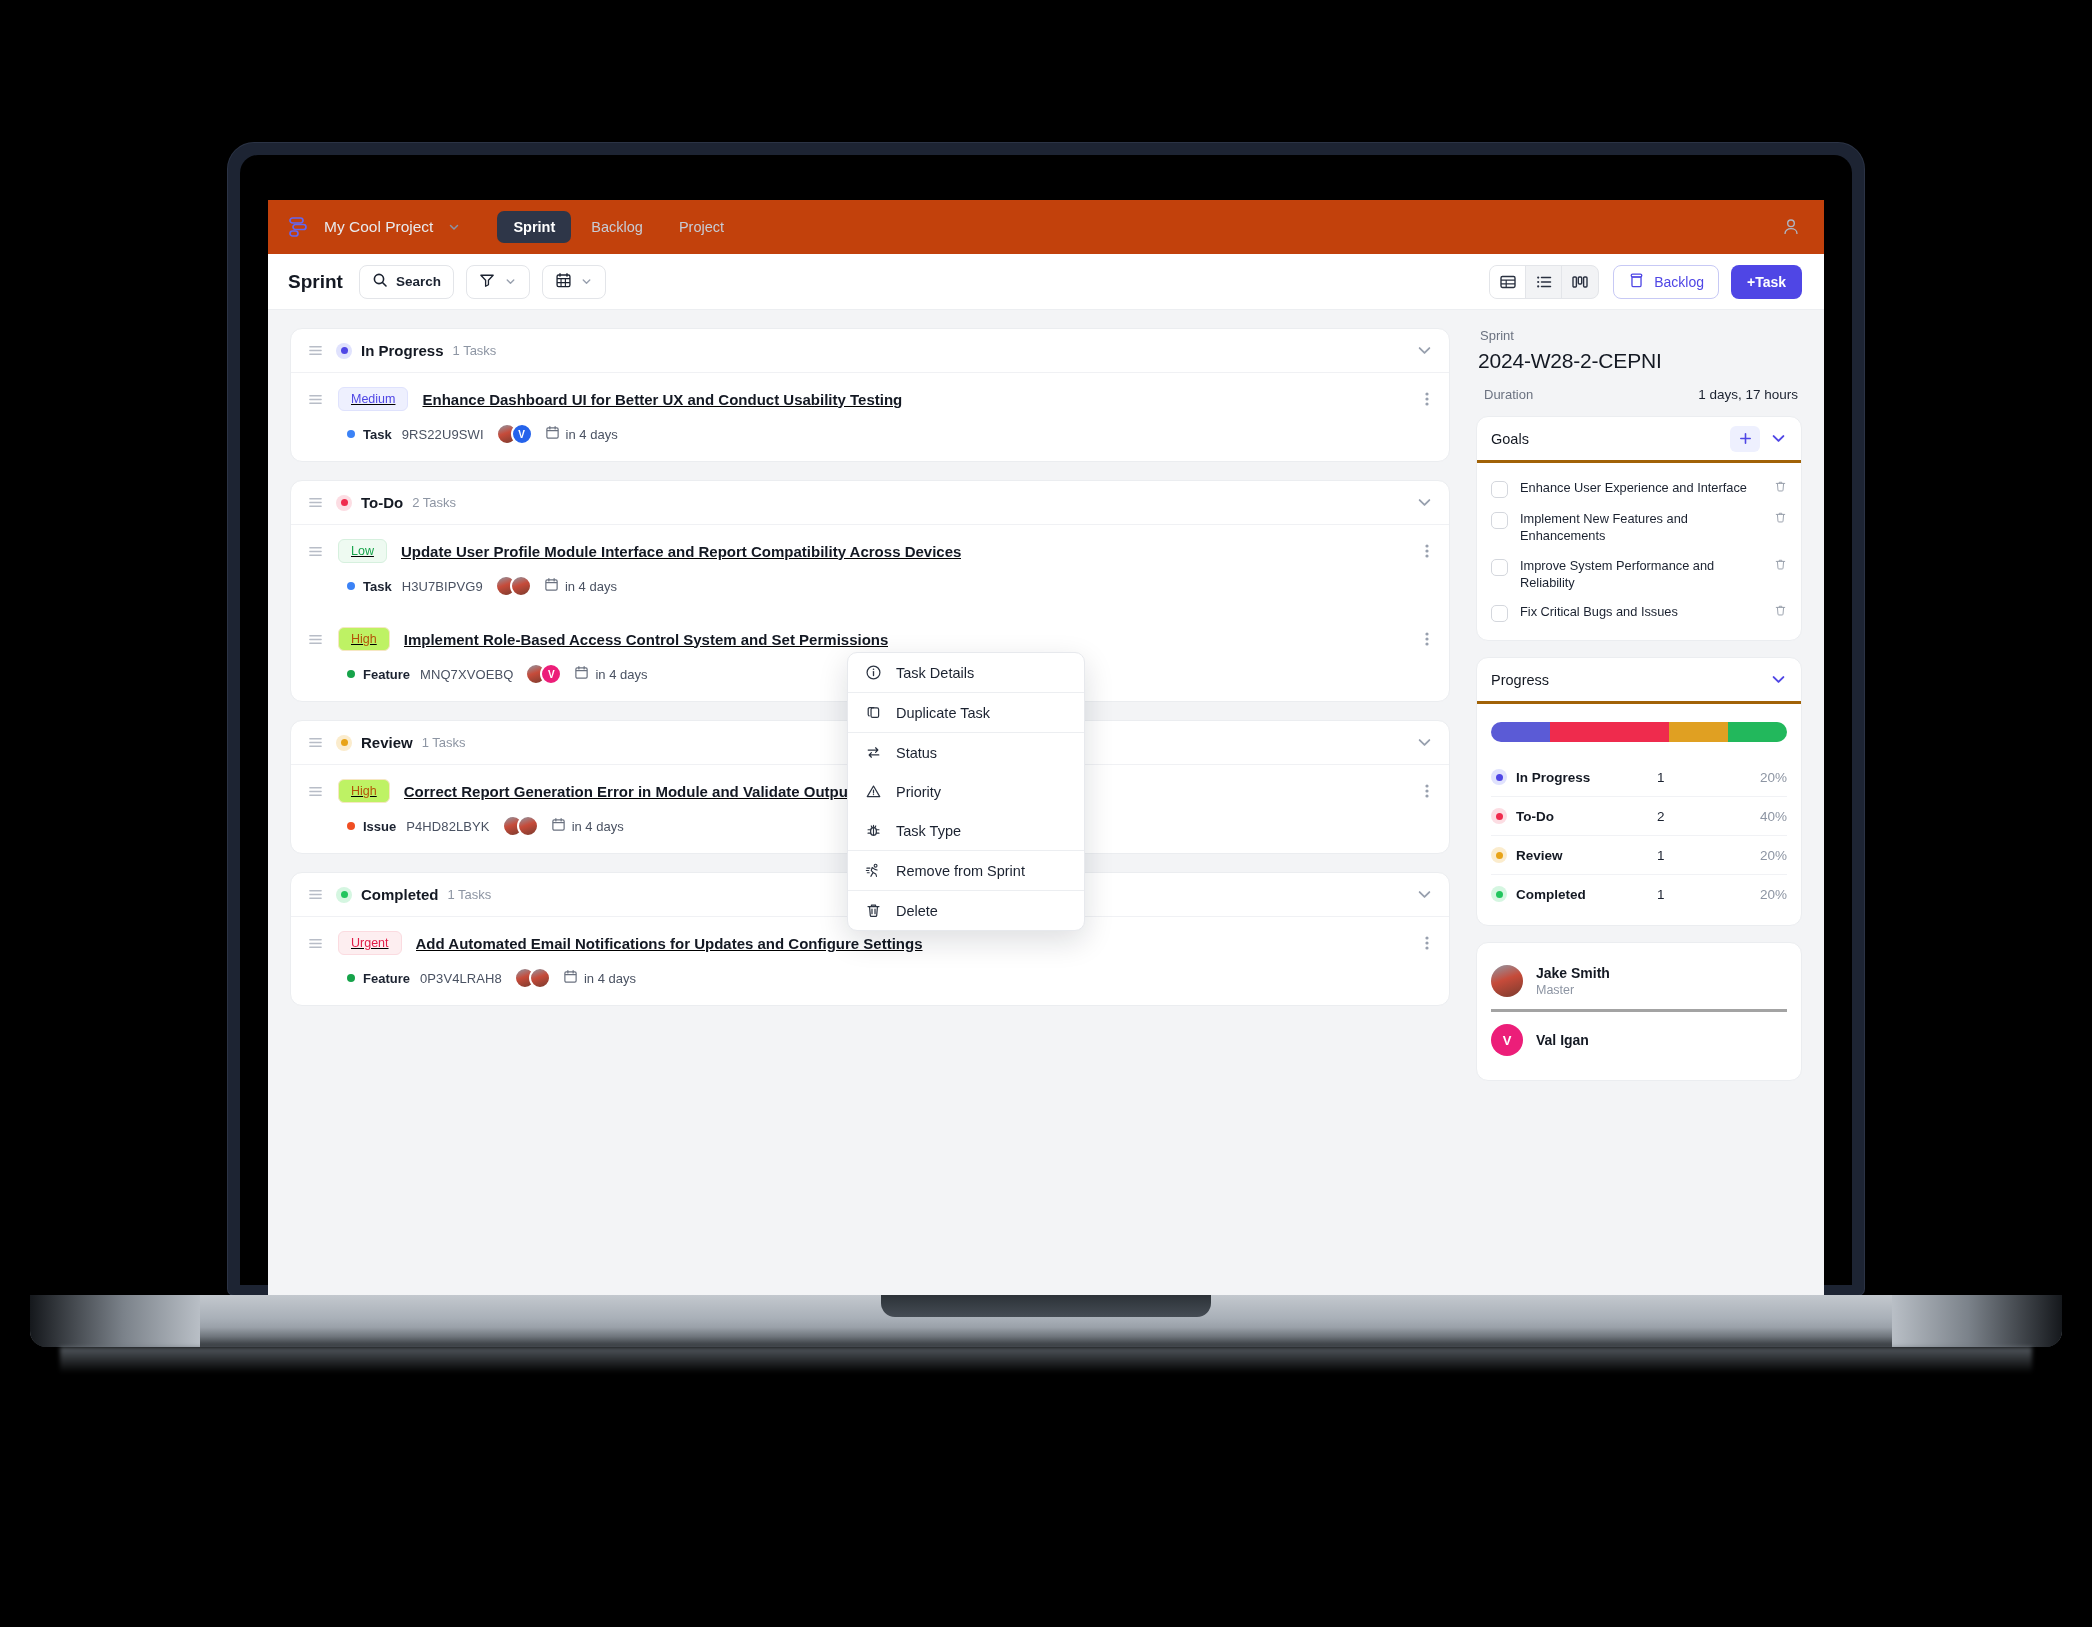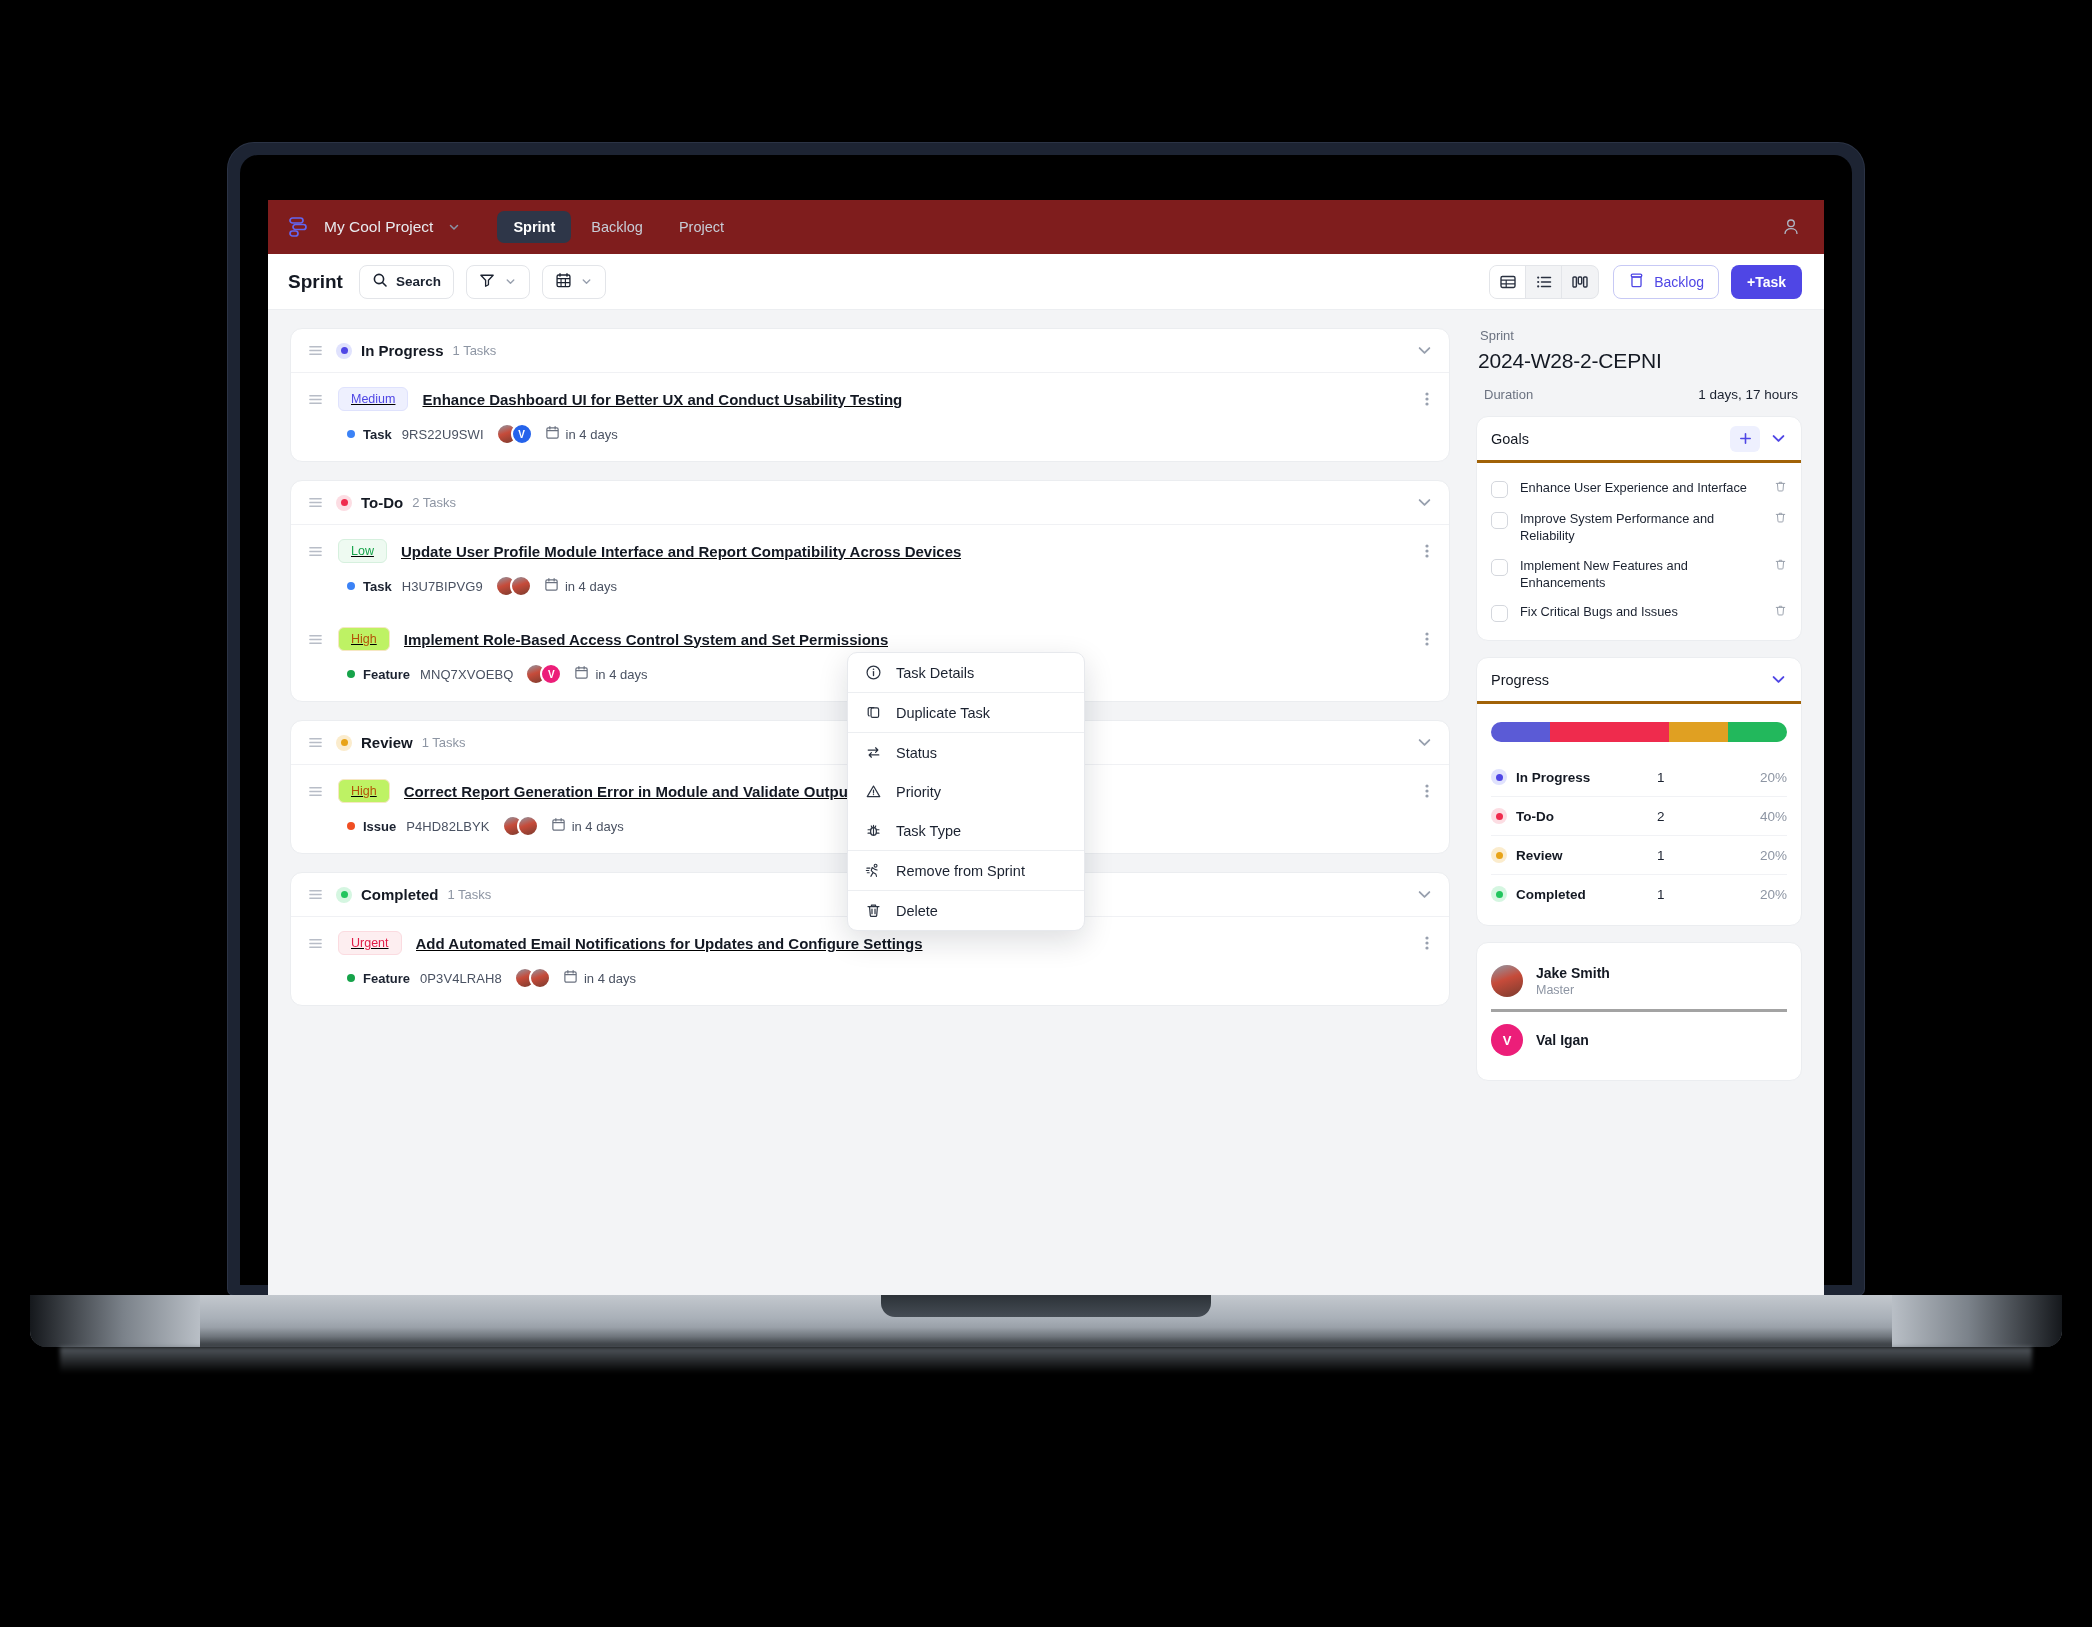--- a/index.html
+++ b/index.html
@@ -64,21 +64,21 @@
   }
   .base-shadow {
     position:absolute; left: 60px; top: 1347px;
     width: 1972px; height: 26px;
     background: linear-gradient(180deg, rgba(110,118,126,.75), rgba(0,0,0,0));
     filter: blur(2px);
   }
 
   
   .topbar {
-    height: 54px; background:#7f1d1d;
+    height: 54px; background:#c2410c;
     display:flex; align-items:center; padding: 0 22px 0 20px;
     color:#e5e7eb;
   }
   .logo-mark { width:22px; height:22px; margin-right:14px; flex:none; }
   .proj-name { font-size:15.5px; color:#e8eaee; }
   .caret-dim { margin-left:14px; color:#8a93a6; display:flex; }
   .topnav { display:flex; align-items:center; margin-left:36px; gap:4px; }
   .topnav a {
     font-size:14.5px; color:#c7ccd6; text-decoration:none;
     padding:8px 16px; border-radius:7px;
@@ -674,30 +674,30 @@
               <span class="gbox"></span>
               <span class="gtext">Enhance User Experience and Interface</span>
               <span class="gtrash">
                 <svg width="13" height="13" viewBox="0 0 16 16" fill="none">
                     <path d="M2.8 4.2h10.4M6.4 4.2V2.8h3.2v1.4M4.2 4.2l.7 8.4a1 1 0 0 0 1 .9h4.2a1 1 0 0 0 1-.9l.7-8.4" stroke="currentColor" stroke-width="1.2" stroke-linecap="round" stroke-linejoin="round"></path>
                   </svg>
               </span>
             </div>
             <div class="goal">
               <span class="gbox"></span>
-              <span class="gtext">Improve System Performance and Reliability</span>
+              <span class="gtext">Implement New Features and Enhancements</span>
               <span class="gtrash">
                 <svg width="13" height="13" viewBox="0 0 16 16" fill="none">
                     <path d="M2.8 4.2h10.4M6.4 4.2V2.8h3.2v1.4M4.2 4.2l.7 8.4a1 1 0 0 0 1 .9h4.2a1 1 0 0 0 1-.9l.7-8.4" stroke="currentColor" stroke-width="1.2" stroke-linecap="round" stroke-linejoin="round"></path>
                   </svg>
               </span>
             </div>
             <div class="goal">
               <span class="gbox"></span>
-              <span class="gtext">Implement New Features and Enhancements</span>
+              <span class="gtext">Improve System Performance and Reliability</span>
               <span class="gtrash">
                 <svg width="13" height="13" viewBox="0 0 16 16" fill="none">
                     <path d="M2.8 4.2h10.4M6.4 4.2V2.8h3.2v1.4M4.2 4.2l.7 8.4a1 1 0 0 0 1 .9h4.2a1 1 0 0 0 1-.9l.7-8.4" stroke="currentColor" stroke-width="1.2" stroke-linecap="round" stroke-linejoin="round"></path>
                   </svg>
               </span>
             </div>
             <div class="goal">
               <span class="gbox"></span>
               <span class="gtext">Fix Critical Bugs and Issues</span>
               <span class="gtrash">

